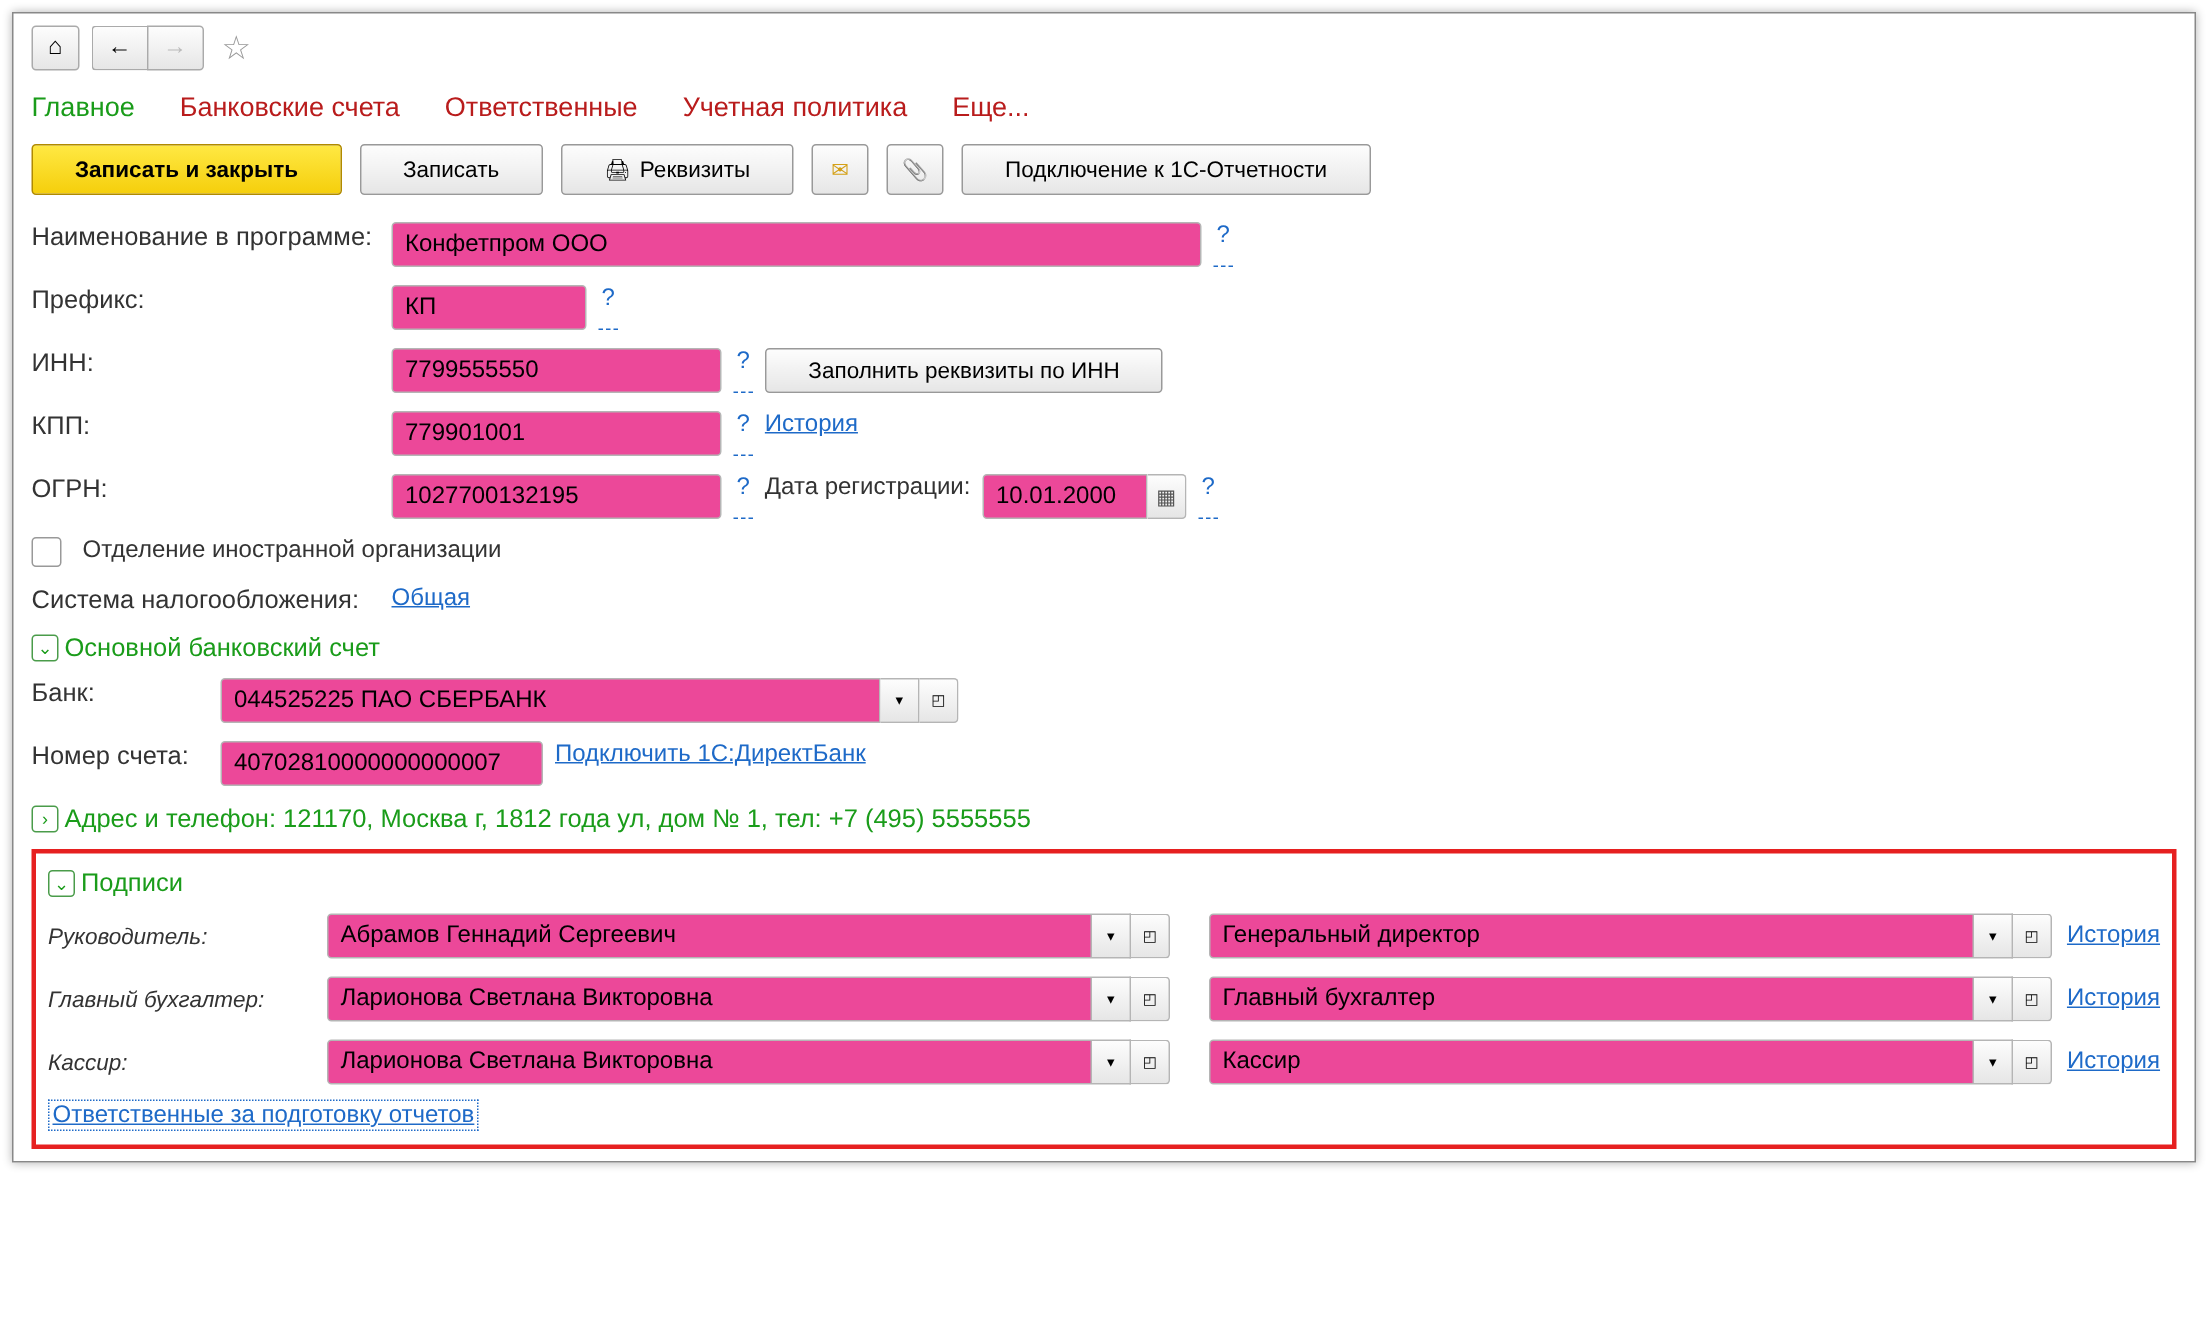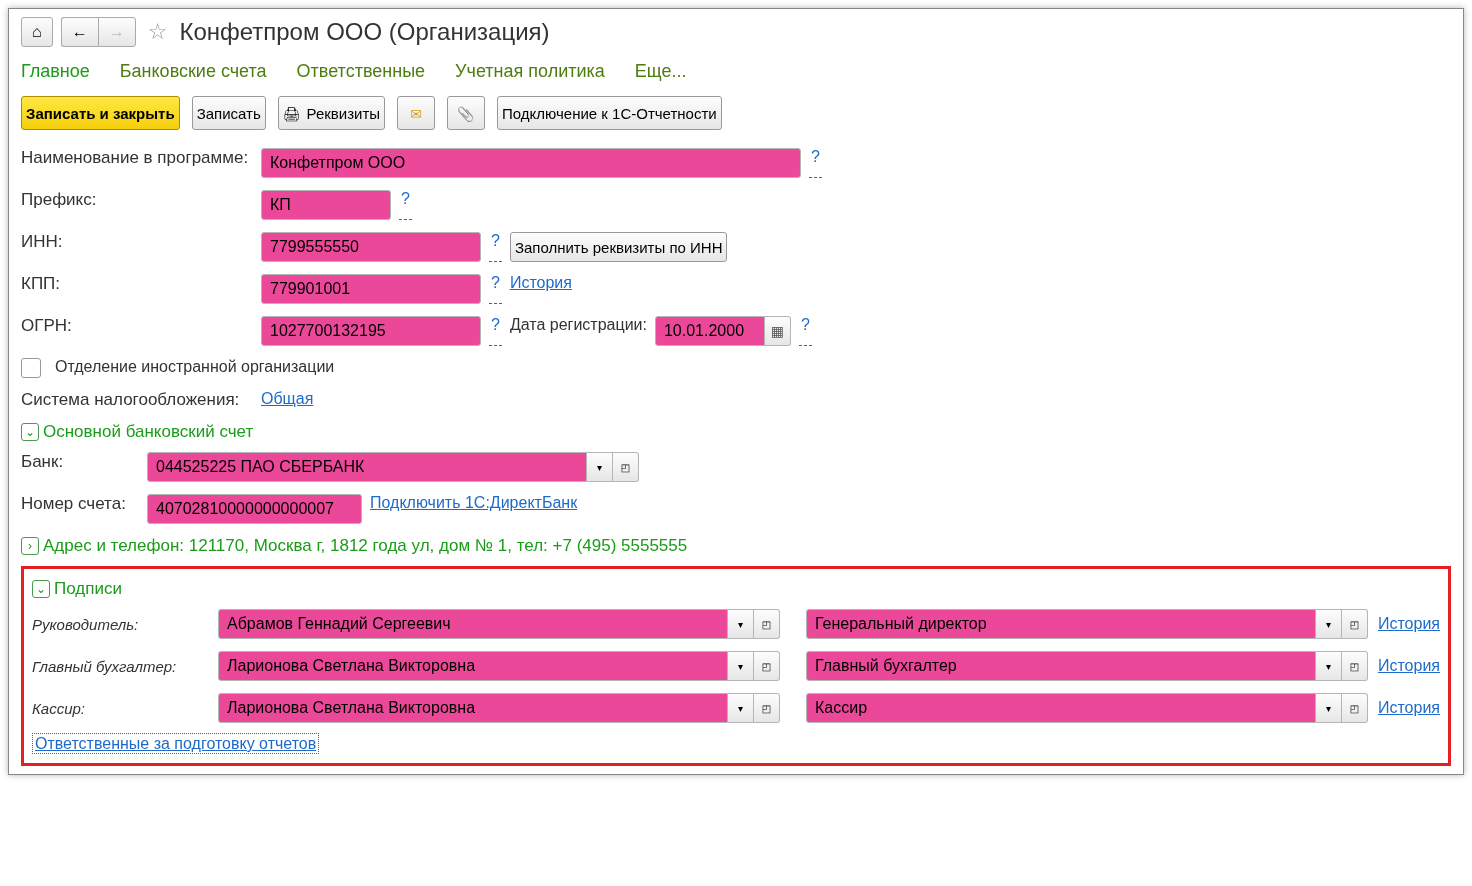--- a/index.html
+++ b/index.html
@@ -39,32 +39,32 @@
     .nav-group .nav-btn:last-child { border-radius: 0 3px 3px 0; }
     .page-title { font-size: 24px; font-weight: normal; color: #333; }
     .star-icon { font-size: 22px; color: #999; cursor: pointer; padding: 0 4px; }
     
     .tabs {
       display: flex;
       gap: 30px;
       margin-bottom: 14px;
       font-size: 18px;
     }
-    .tab { cursor: pointer; color: #4d7c0f; }
+    .tab { cursor: pointer; color: #b91c1c; }
     .tab.active { color: #1a9c1a; }
 
     .toolbar {
       display: flex;
       gap: 12px;
       margin-bottom: 18px;
       align-items: center;
     }
     .btn {
       height: 34px;
-      padding: 0 4px;
+      padding: 0 28px;
       border: 1px solid #999;
       border-radius: 3px;
       background: linear-gradient(#fdfdfd,#e6e6e6);
       cursor: pointer;
       font-size: 15px;
       display: flex;
       align-items: center;
       gap: 6px;
     }
     .btn.primary {
@@ -171,21 +171,20 @@
       </button>
     <div class="nav-group">
       <button class="nav-btn">
           <span>←</span>
         </button>
       <button class="nav-btn" style="color:#bbb">
           <span>→</span>
         </button>
     </div>
     <span class="star-icon">☆</span>
-    <h1 class="page-title">Конфетпром ООО (Организация)</h1>
   </div>
 
   <div class="tabs">
     <span class="tab active">Главное</span>
     <span class="tab">Банковские счета</span>
     <span class="tab">Ответственные</span>
     <span class="tab">Учетная политика</span>
     <span class="tab">Еще...</span>
   </div>
 

